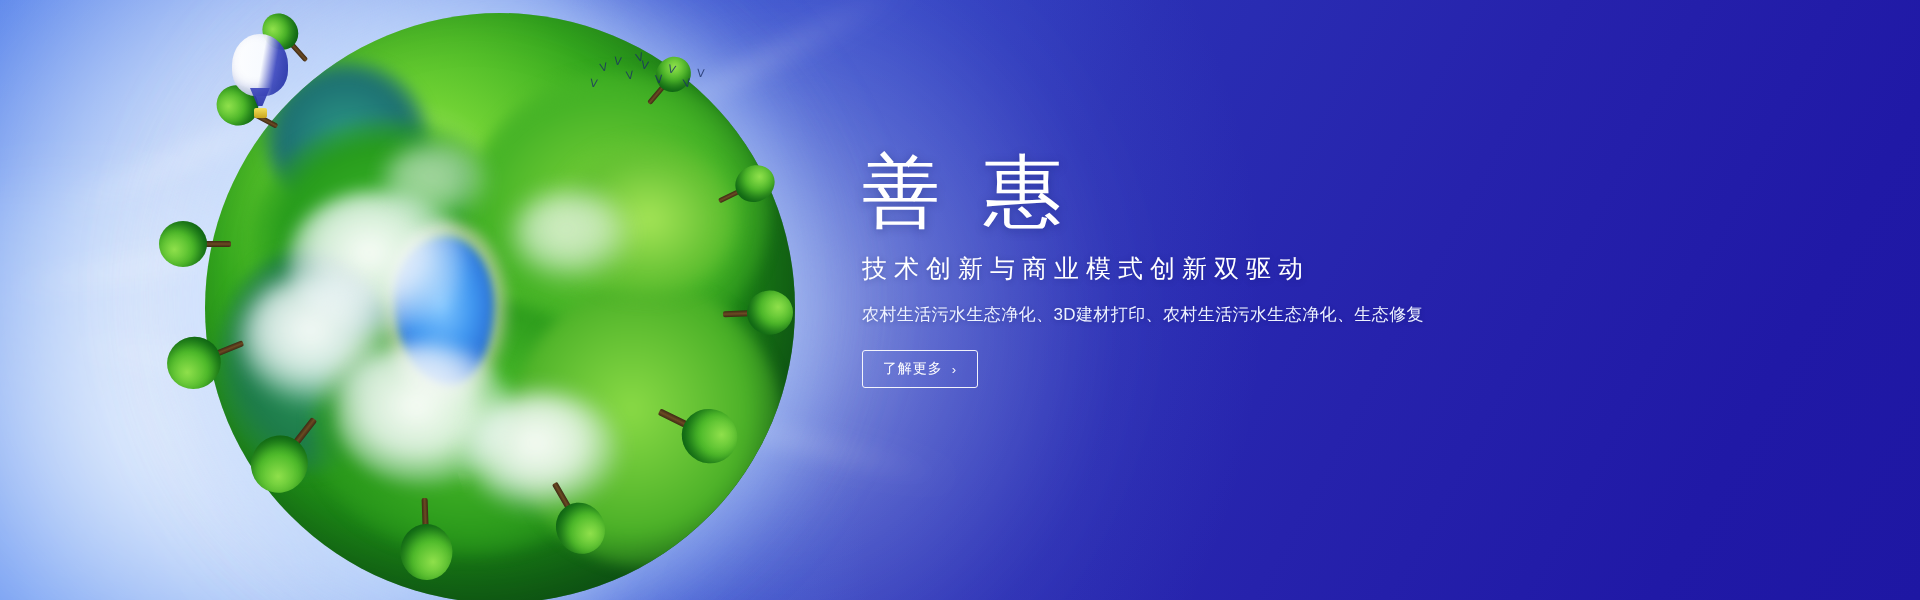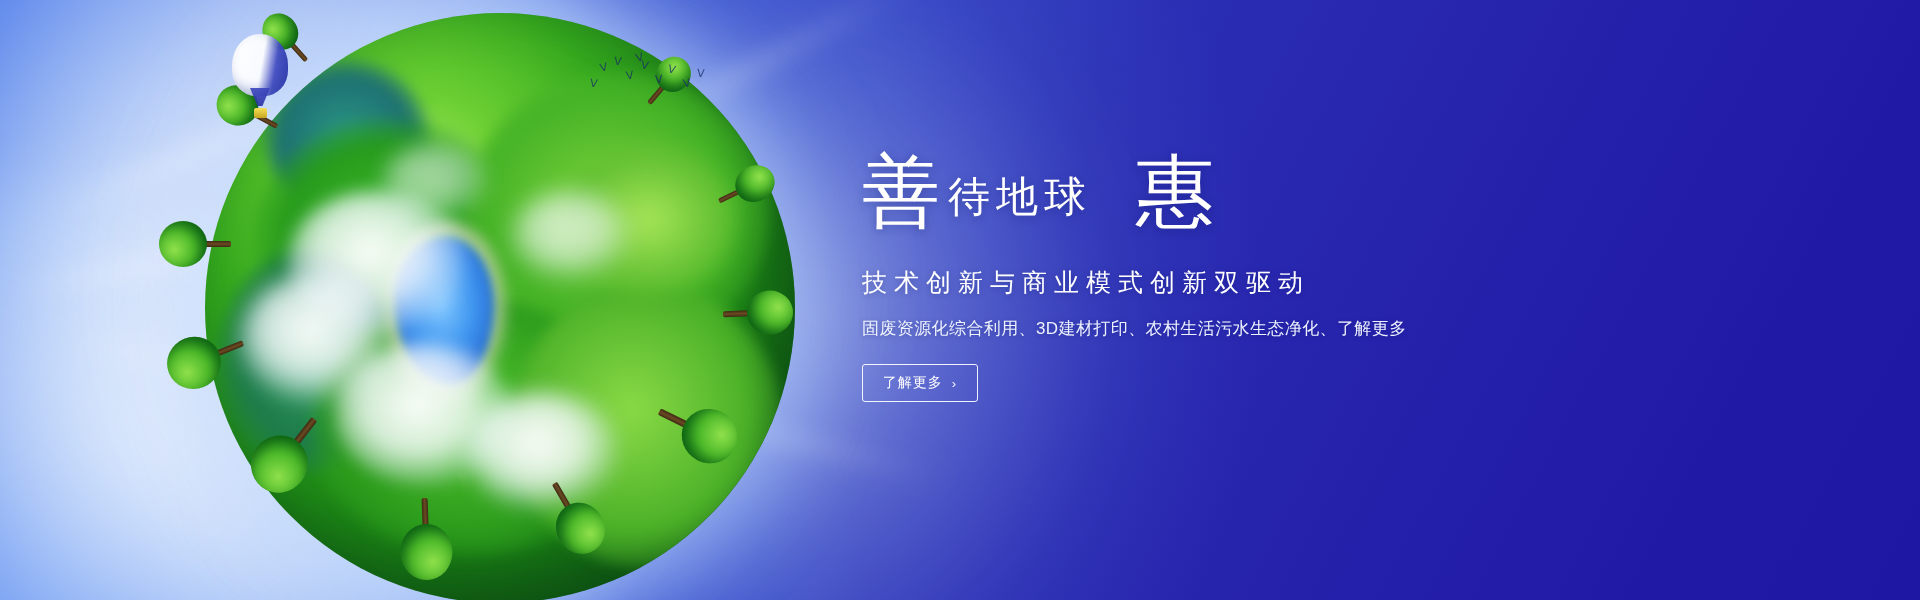--- a/index.html
+++ b/index.html
@@ -190,21 +190,21 @@
     font-family:"Liberation Serif", serif;
     font-size:42px; line-height:1;
     letter-spacing:6px;
     margin-left:8px;
     padding-bottom:10px;
     text-shadow:0 2px 8px rgba(10,20,90,.35);
   }
   .hl-gap{ display:inline-block; width:44px; }
 
   .subtitle{
-    margin-top:38px;
+    margin-top:24px;
     font-size:25px;
     letter-spacing:7px;
     font-weight:400;
     color:#ffffff;
     text-shadow:0 1px 6px rgba(10,20,90,.30);
     white-space:nowrap;
   }
   .desc{
     margin-top:18px;
     font-size:17px;
@@ -344,28 +344,27 @@
     <div class="bird" style="left:683px; top:78px;  transform:rotate(-10deg);">ᐯ</div>
     <div class="bird" style="left:697px; top:68px;  transform:rotate(4deg);">ᐯ</div>
     <div class="bird" style="left:590px; top:78px;  transform:rotate(8deg);">ᐯ</div>
     <div class="bird" style="left:636px; top:52px;  transform:rotate(-16deg);">ᐯ</div>
   </div>
 
   <div class="copy">
 
     <div class="headline">
       <span class="hl-big">善</span>
-      <span class="hl-small">待地球</span>
       <span class="hl-gap"></span>
       <span class="hl-big">惠</span>
     </div>
 
     <div class="subtitle">技术创新与商业模式创新双驱动</div>
 
-    <div class="desc">固废资源化综合利用、3D建材打印、农村生活污水生态净化、了解更多</div>
+    <div class="desc">农村生活污水生态净化、3D建材打印、农村生活污水生态净化、生态修复</div>
 
     <a class="cta" href="#">
       <span>了解更多</span>
       <span class="chev">›</span>
     </a>
 
   </div>
 </div>
 
 </body></html>

